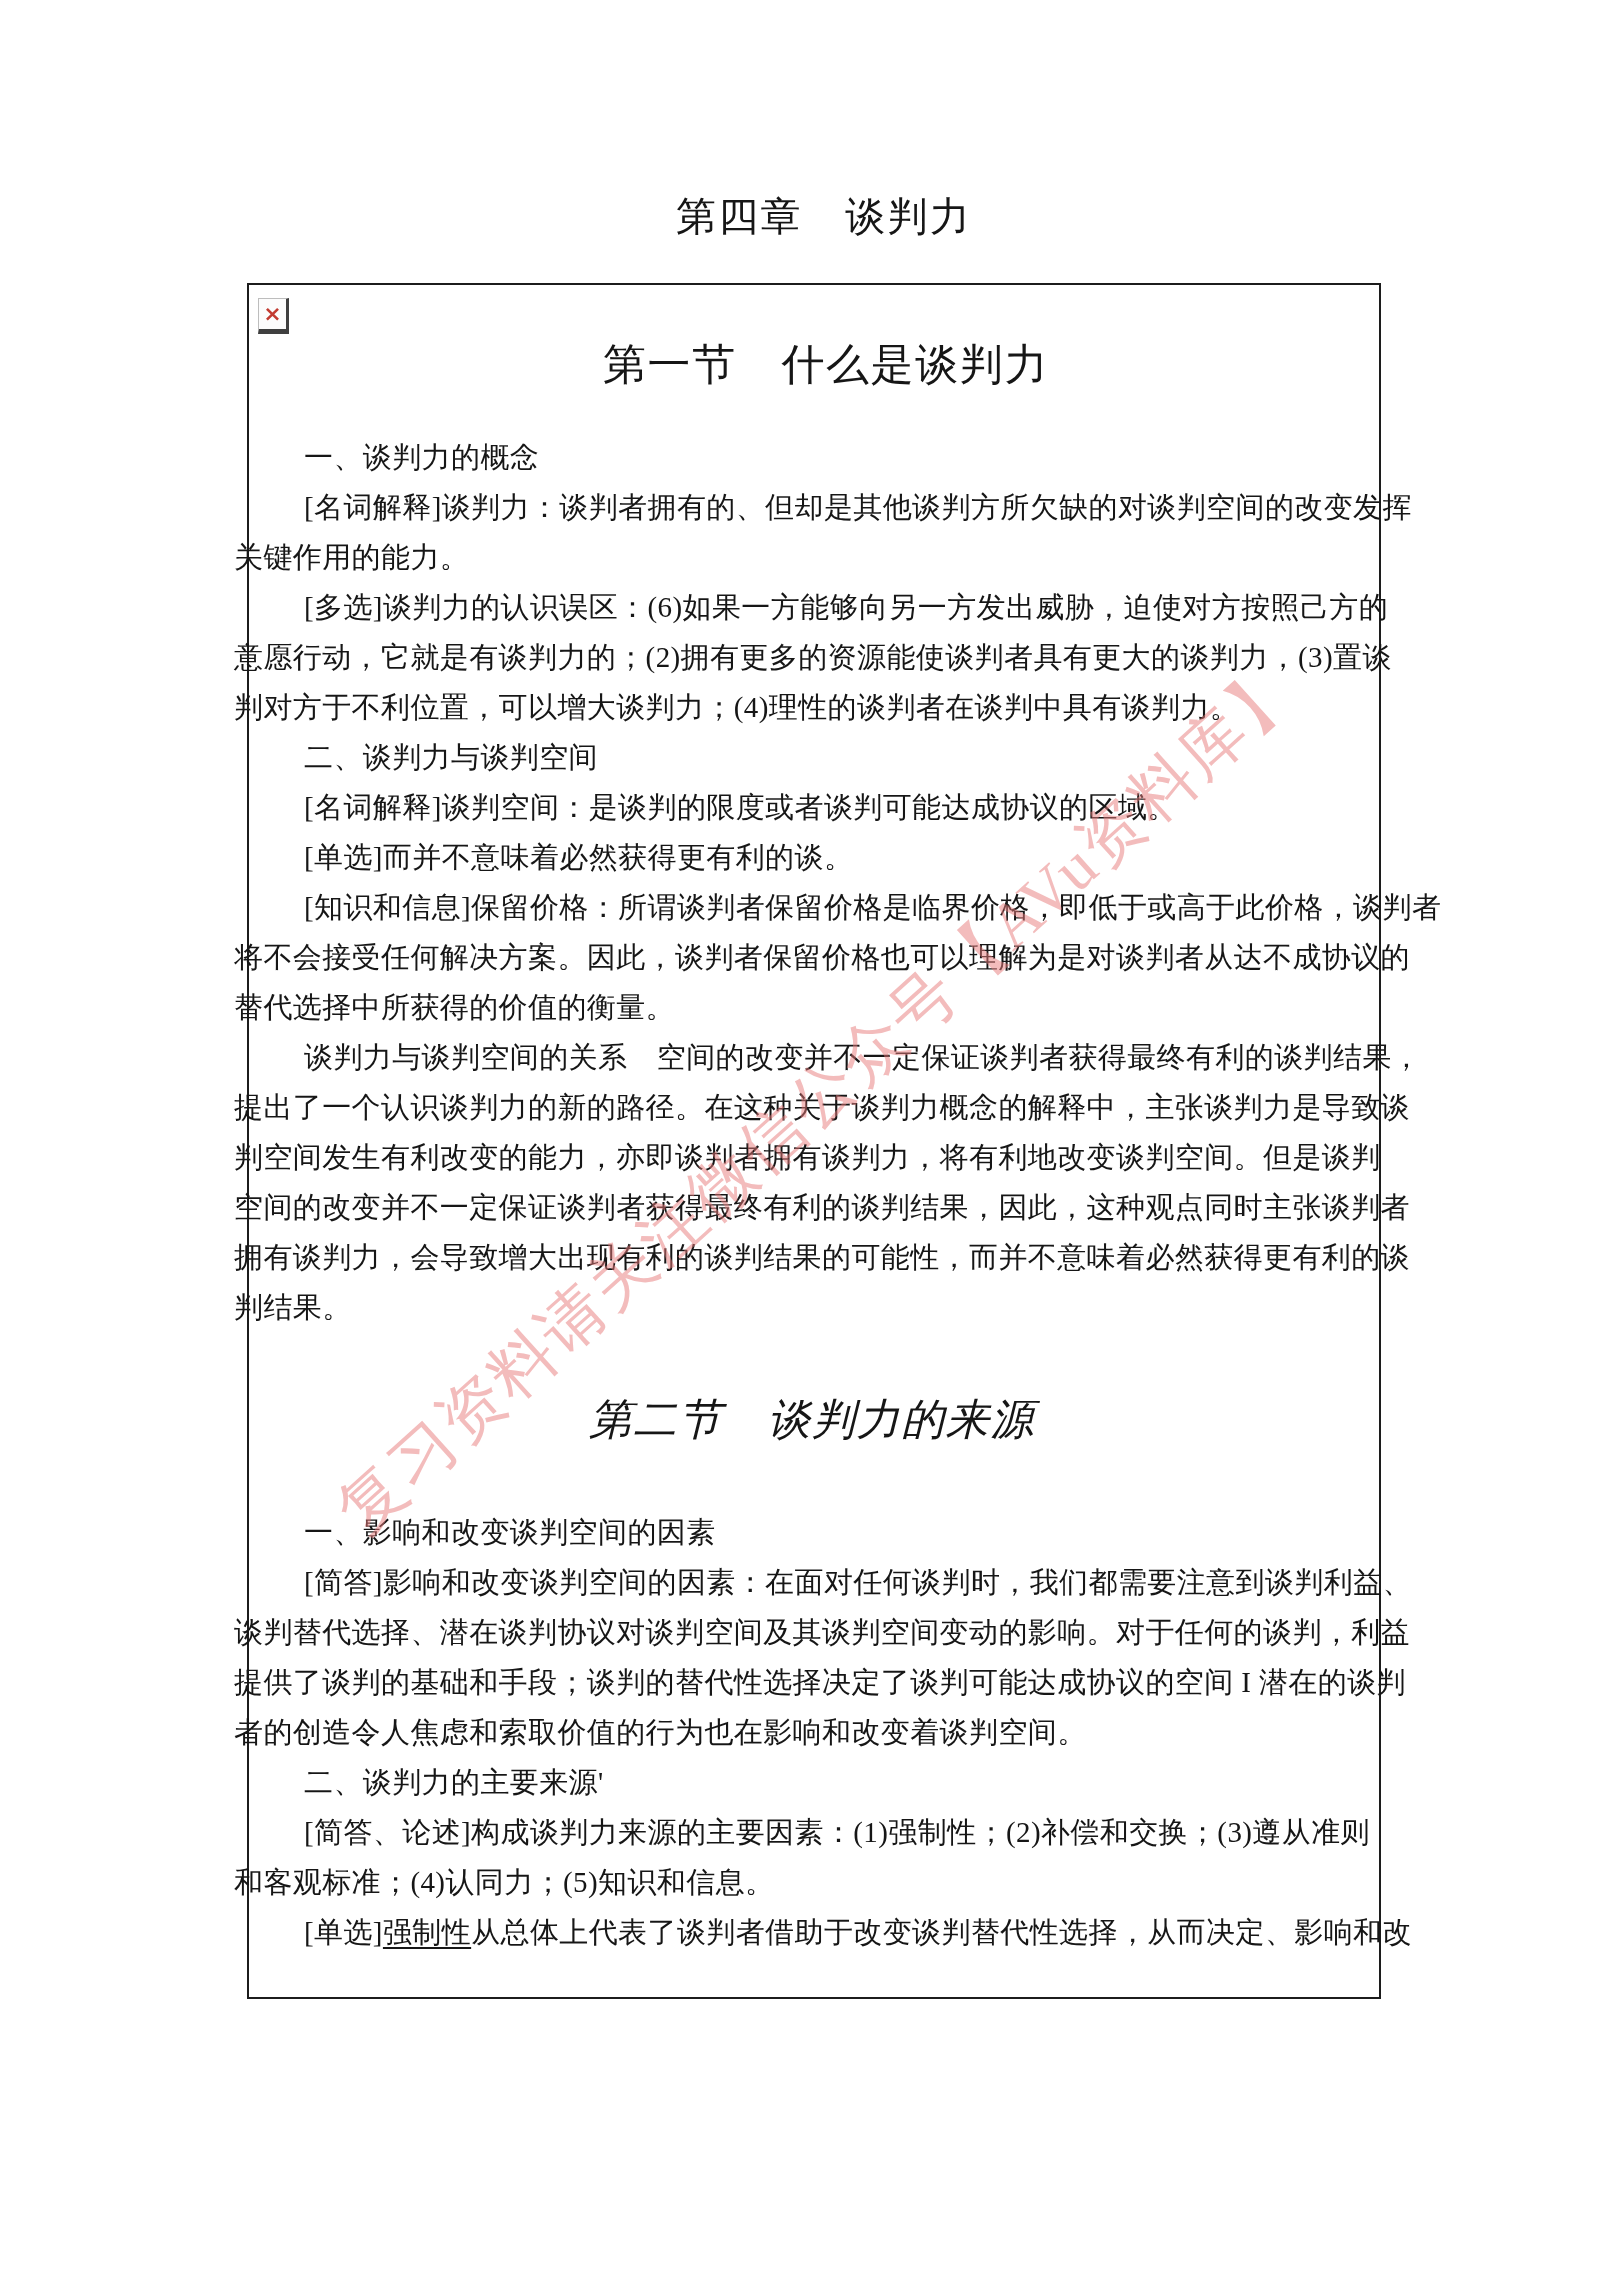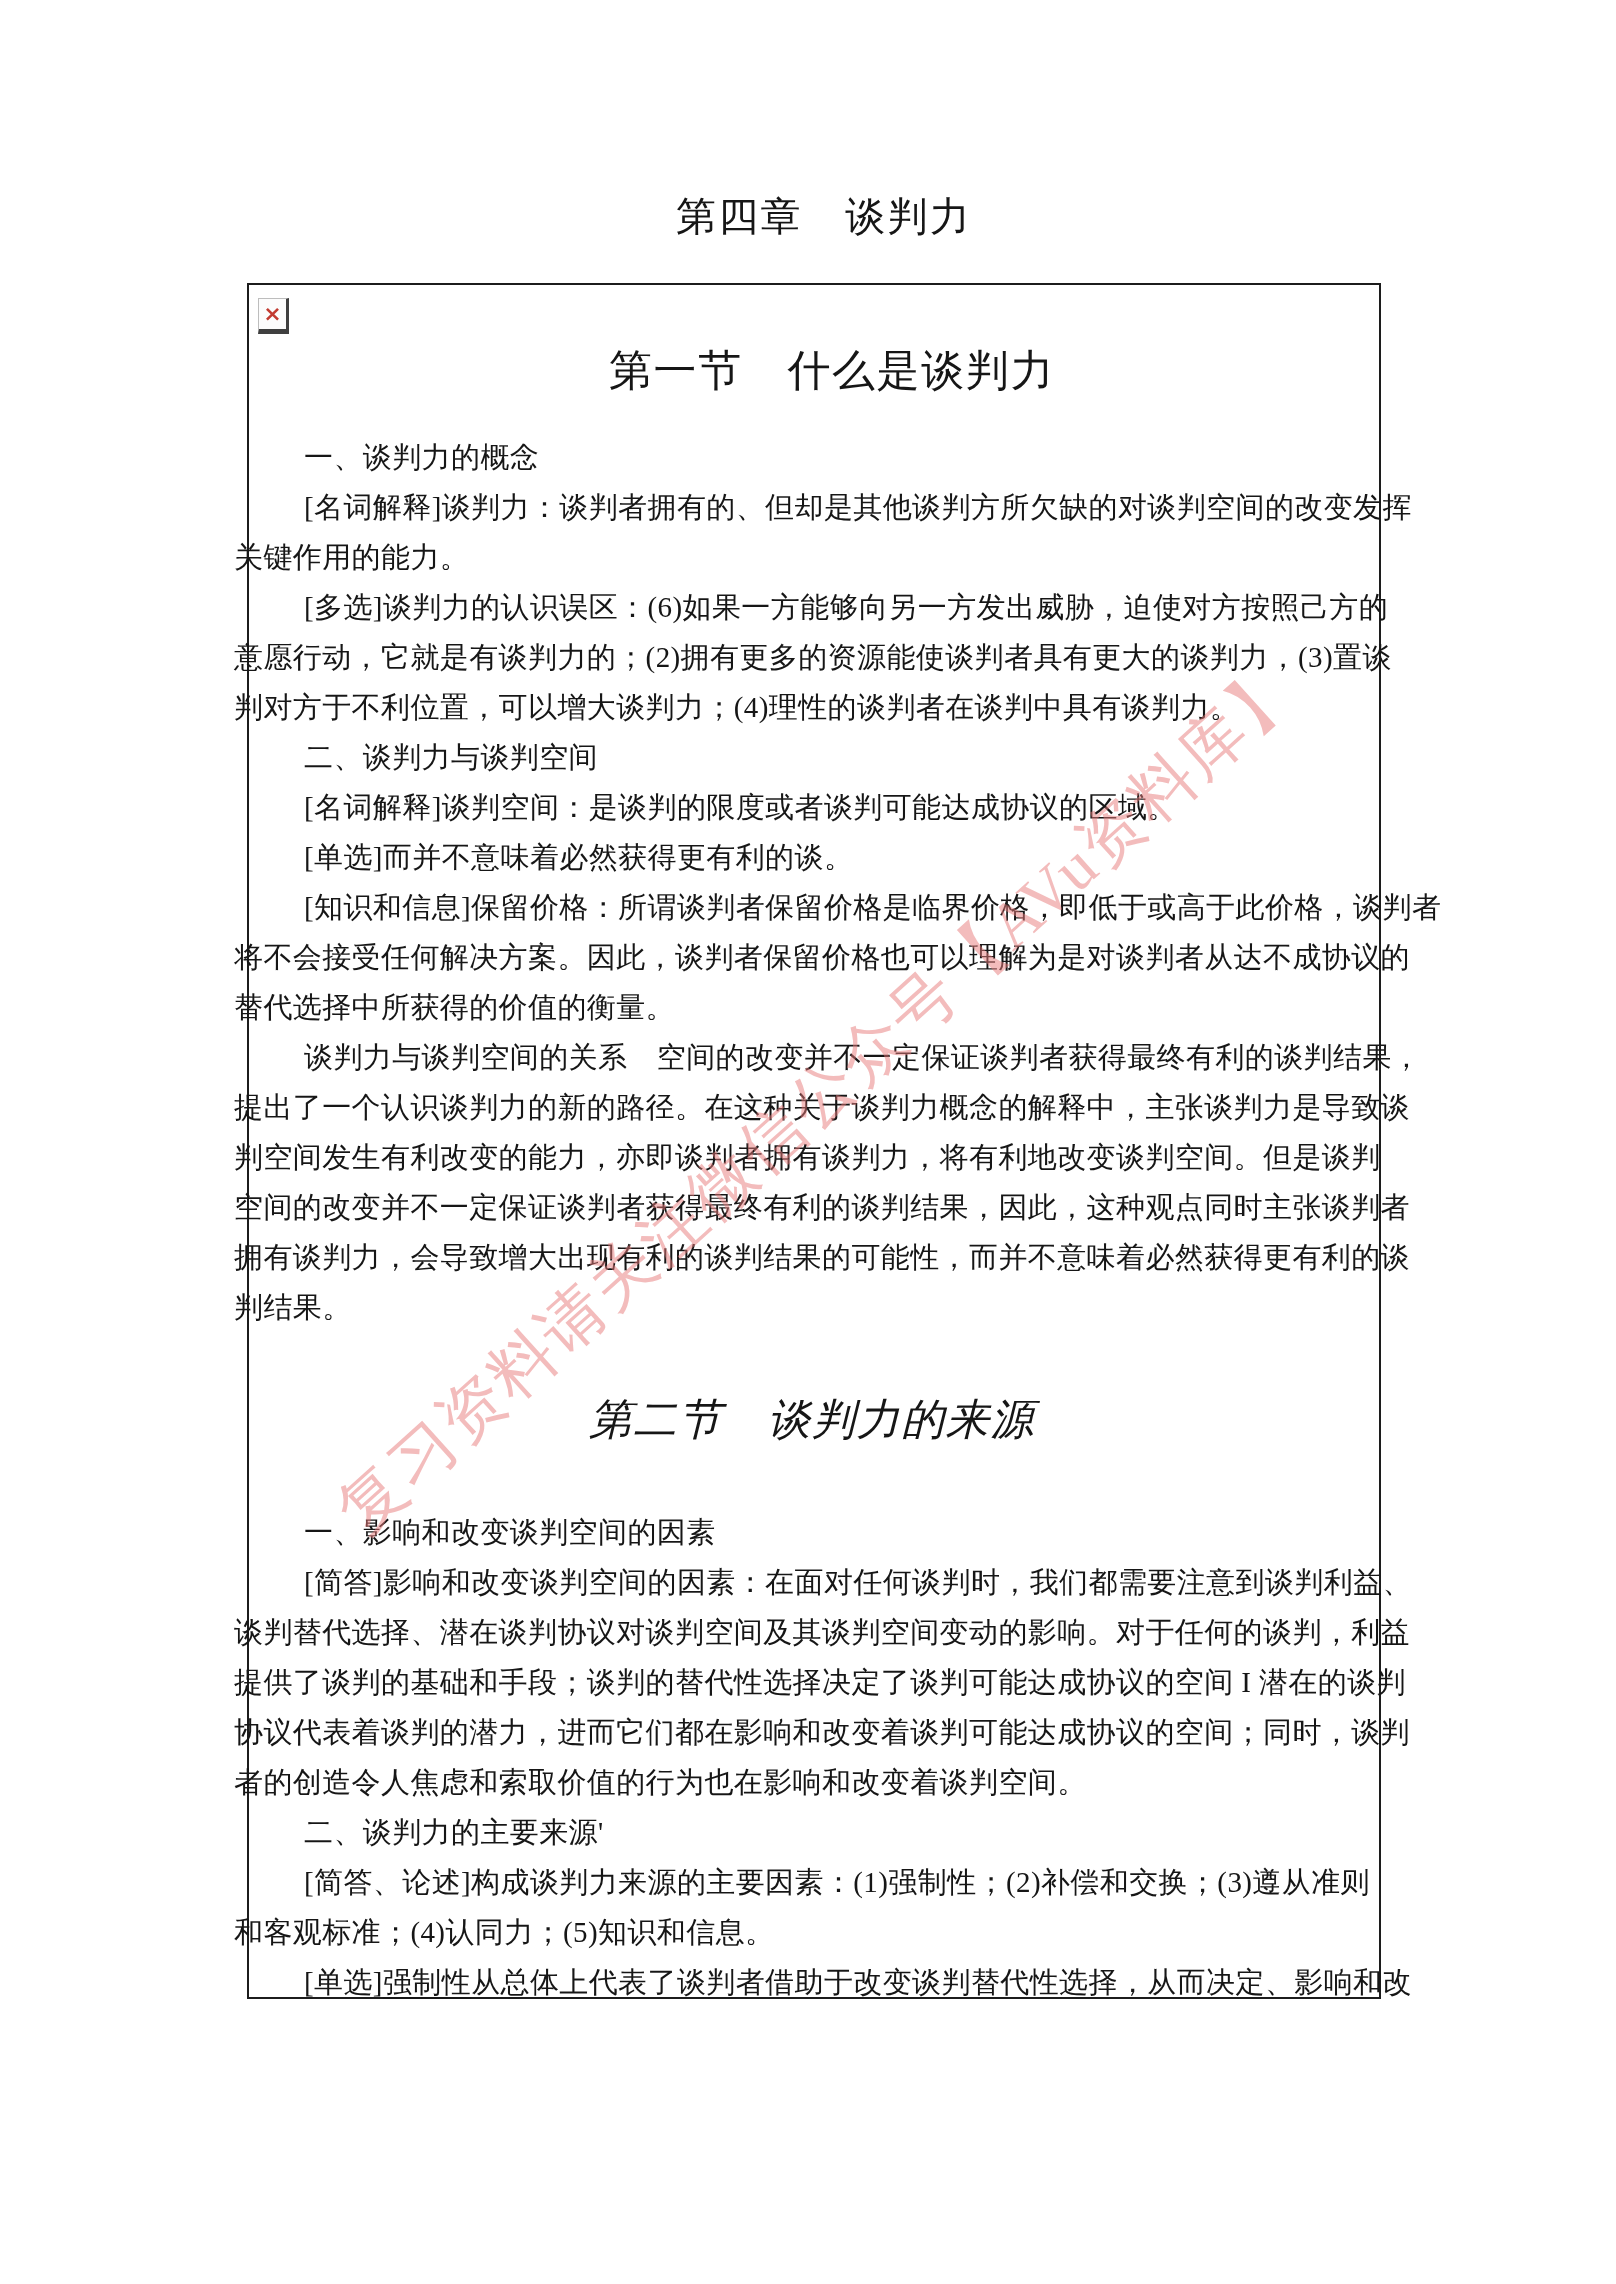--- a/index.html
+++ b/index.html
@@ -21,21 +21,21 @@
     position:absolute; left:258px; top:298px; width:31px; height:36px;
     box-sizing:border-box; background:#fcfcfc;
     border:1.6px solid #bdbdbd; border-right:3.9px solid #3f3f3f; border-bottom:5.4px solid #3f3f3f;
     display:flex; align-items:center; justify-content:center; z-index:3;
   }
   .x-mark {
     color:#c23b31; font-size:22px; font-weight:bold; line-height:1;
     font-family:"DejaVu Sans","Liberation Sans",sans-serif;
   }
   .sec1-heading {
-    position:absolute; left:247px; top:324px; width:1134px; margin:18px;
+    position:absolute; left:247px; top:324px; width:1134px; margin:12px;
     text-align:center; font-size:43px; font-weight:400; letter-spacing:1.6px;
     white-space:pre; z-index:2;
   }
   .content {
     position:absolute; left:234px; top:432px; width:1156px; z-index:2;
   }
   .line {
     height:50px; line-height:50px; font-size:29px; letter-spacing:0.4px;
     white-space:nowrap; overflow:visible;
   }
@@ -91,21 +91,20 @@
         <div class="line"><span>判结果。</span></div>
       </div>
     <div class="sec2-heading-block">
       <h2 class="sec2-heading">第二节　谈判力的来源</h2>
     </div>
     <div>
         <div class="line indent"><span>一、影响和改变谈判空间的因素</span></div>
         <div class="line indent"><span>[简答]影响和改变谈判空间的因素：在面对任何谈判时，我们都需要注意到谈判利益、</span></div>
         <div class="line"><span>谈判替代选择、潜在谈判协议对谈判空间及其谈判空间变动的影响。对于任何的谈判，利益</span></div>
         <div class="line"><span>提供了谈判的基础和手段；谈判的替代性选择决定了谈判可能达成协议的空间 I 潜在的谈判</span></div>
-        <div class="line"><span>协议代表着谈判的潜力，进而它们都在影响和改变着谈判可能达成协议的空间；同时，谈判</span></div>
         <div class="line"><span>者的创造令人焦虑和索取价值的行为也在影响和改变着谈判空间。</span></div>
         <div class="line indent"><span>二、谈判力的主要来源'</span></div>
         <div class="line indent"><span>[简答、论述]构成谈判力来源的主要因素：(1)强制性；(2)补偿和交换；(3)遵从准则</span></div>
         <div class="line"><span>和客观标准；(4)认同力；(5)知识和信息。</span></div>
         <div class="line indent"><span>[单选]</span><span class="u">强制性</span><span>从总体上代表了谈判者借助于改变谈判替代性选择，从而决定、影响和改</span></div>
       </div>
   </div>
 
   <div class="watermark">复习资料请关注微信公众号【AVu资料库】</div>
 

